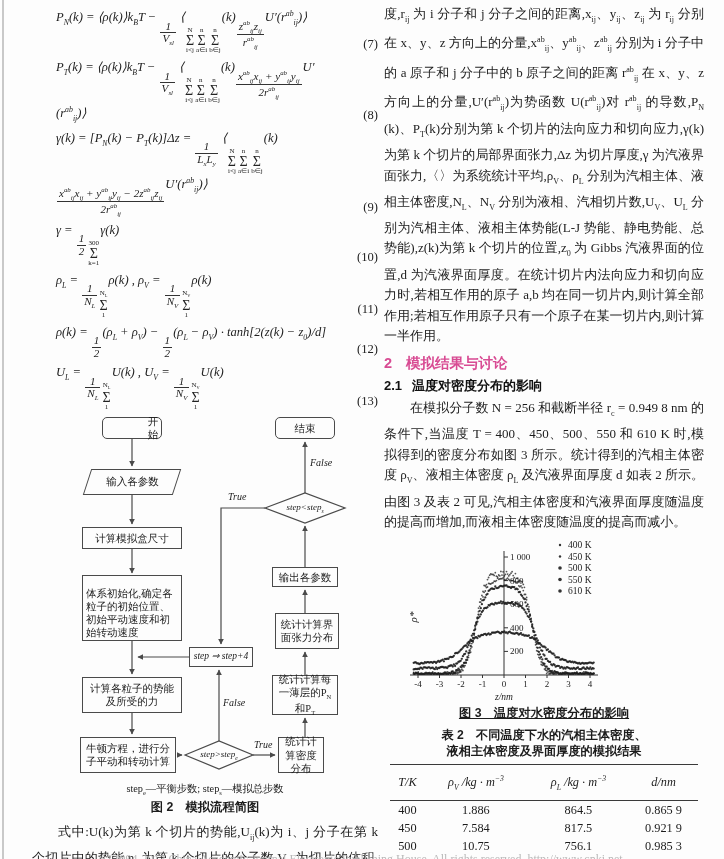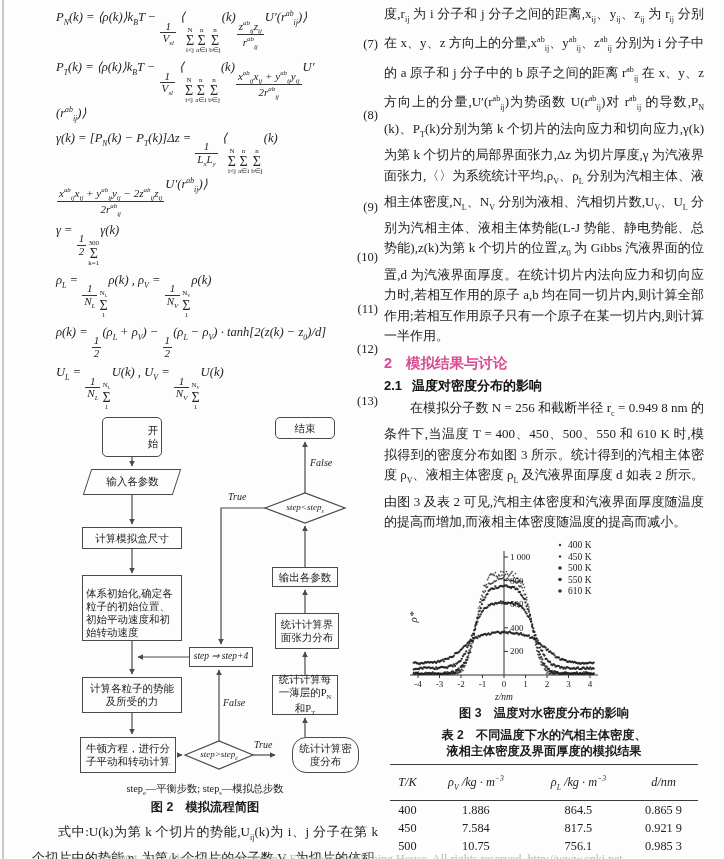--- a/index.html
+++ b/index.html
@@ -47,21 +47,21 @@
         font-size:14.5px;color:var(--accent,#d84b93);}
   .sec2 .num{margin-right:14px;}
   .sec21{margin:4px 0 3px 0;font-family:"Liberation Sans",sans-serif;font-weight:bold;
          font-size:13px;color:#111;}
   .sec21 .num{margin-right:10px;}
 
   
   figure{margin:2px 0 0 0;}
   #fig3-svg{display:block;margin:0 auto;}
   figcaption{text-align:center;font-weight:bold;font-size:12.3px;margin-top:0;
-             font-family:"Liberation Sans",sans-serif;}
+             font-family:"Liberation Sans",sans-serif;text-decoration:underline;}
 
   
   .tbl-title{text-align:center;font-family:"Liberation Sans",sans-serif;font-weight:bold;
              font-size:12.2px;line-height:16.5px;margin-top:5px;}
   table{width:96%;margin:4px auto 5px auto;border-collapse:collapse;font-size:12.3px;}
   thead tr{border-top:1.5px solid #3a3a3a;border-bottom:1px solid #3a3a3a;}
   tbody{border-bottom:1.5px solid #3a3a3a;}
   th{font-weight:normal;font-style:italic;padding:9px 0;}
   td{padding:1.5px 0;text-align:center;}
   th{text-align:center;}
@@ -225,21 +225,21 @@
           <line x1="273" y1="152" x2="273" y2="111" marker-end="url(#ah)"></line>
           <line x1="273" y1="78" x2="273" y2="27" marker-end="url(#ah)"></line>
           <path d="M233,93 L189,93 L189,229" marker-end="url(#ah)"></path>
           <line x1="187" y1="326" x2="187" y2="255" marker-end="url(#ah)"></line>
           <line x1="157" y1="242" x2="106" y2="242" marker-end="url(#ah)"></line>
           <polygon points="153,340 187,326 221,340 187,354"></polygon>
           <polygon points="233,93 273,78 313,93 273,108"></polygon>
         </g>
       </svg>
 
-      <div class="fn-box fn-round" style="left:70px;top:2px;width:60px;height:40px;padding-left:45px;">
+      <div class="fn-box fn-round" style="left:70px;top:2px;width:60px;height:22px;padding-left:45px;">
           <span>开始</span>
         </div>
       <div class="fn-box fn-round" style="left:243px;top:2px;width:60px;height:22px;">
           <span>结束</span>
         </div>
       <div class="fn-box fn-par" style="left:55px;top:54px;width:90px;height:26px;">
           <span>输入各参数</span>
         </div>
       <div class="fn-box" style="left:50px;top:112px;width:100px;height:22px;">
           <span>计算模拟盒尺寸</span>
@@ -249,21 +249,21 @@
         </div>
       <div class="fn-box" style="left:50px;top:262px;width:100px;height:36px;">
           <span>计算各粒子的势能及所受的力</span>
         </div>
       <div class="fn-box" style="left:48px;top:322px;width:96px;height:36px;">
           <span>牛顿方程，进行分子平动和转动计算</span>
         </div>
       <div class="fn-box" style="left:157px;top:232px;width:64px;height:20px;font-size:9.5px;font-style:italic;">
           <span>step ⇒ step+4</span>
         </div>
-      <div class="fn-box" style="left:260px;top:322px;width:67px;height:36px;border-radius:14px;">
+      <div class="fn-box" style="left:246px;top:322px;width:46px;height:36px;">
           <span>统计计算密度分布</span>
         </div>
       <div class="fn-box" style="left:240px;top:260px;width:66px;height:40px;">
           <span>统计计算每一薄层的P<sub>N</sub>和P<sub>T</sub></span>
         </div>
       <div class="fn-box" style="left:243px;top:198px;width:64px;height:36px;">
           <span>统计计算界面张力分布</span>
         </div>
       <div class="fn-box" style="left:240px;top:152px;width:66px;height:20px;">
           <span>输出各参数</span>

